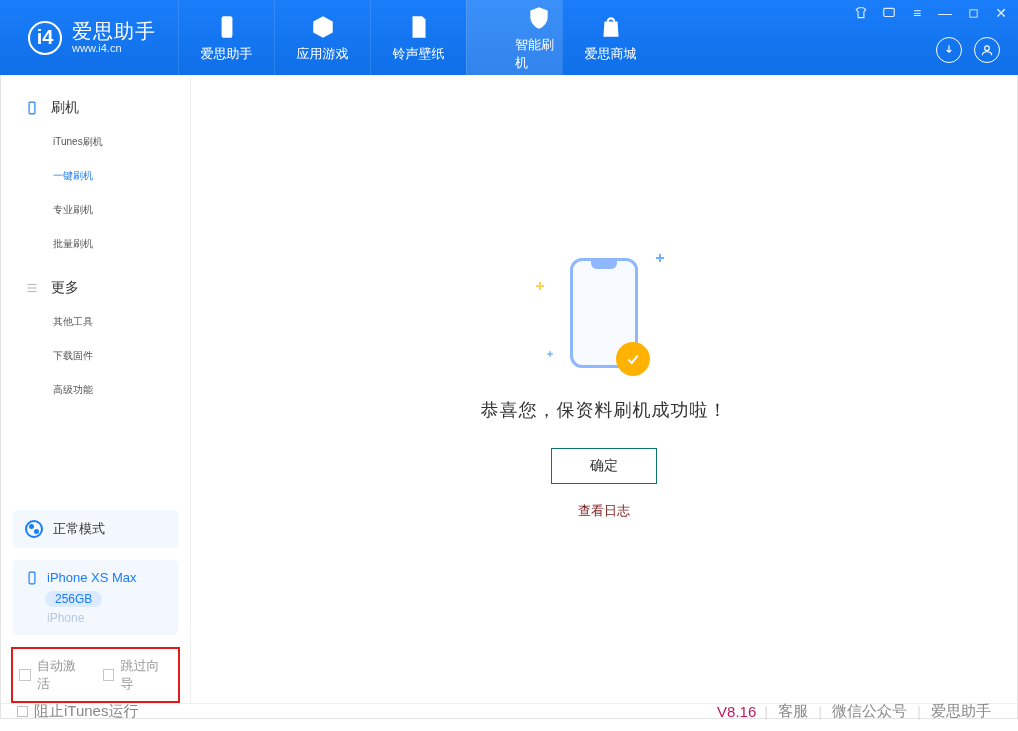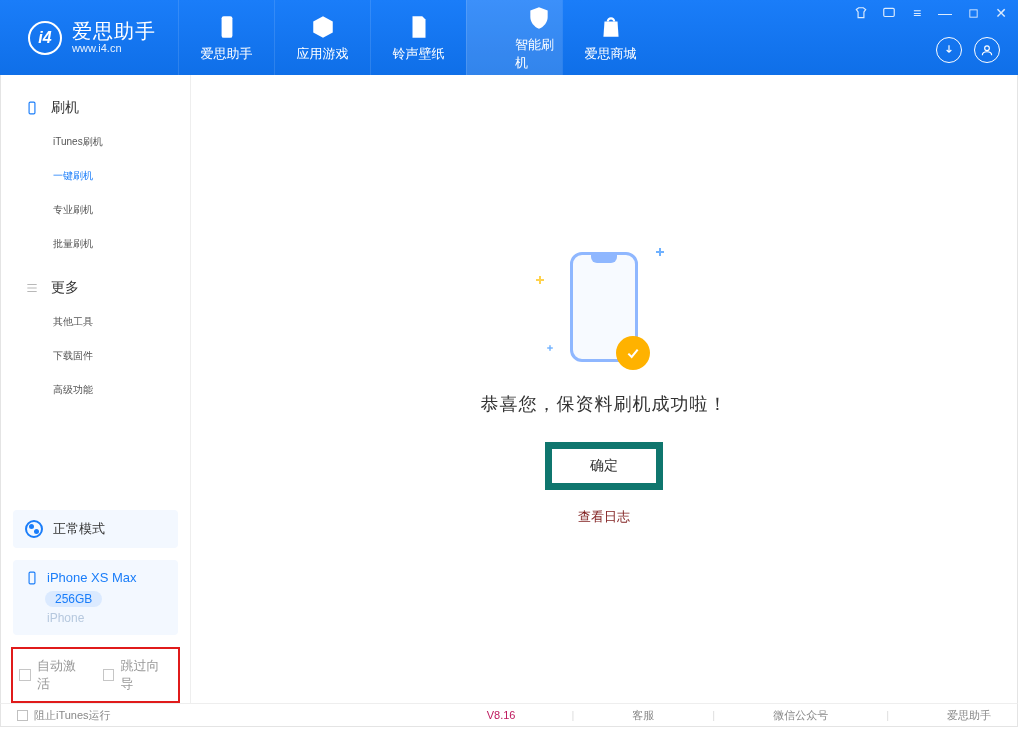--- a/index.html
+++ b/index.html
@@ -15,21 +15,21 @@
 }
 .logo-wrap {
   display: flex;
   align-items: center;
   padding: 0 22px 0 28px;
   color: #fff;
 }
 .logo-icon {
   width: 34px; height: 34px; border: 2.5px solid #fff; border-radius: 50%;
   display: flex; align-items: center; justify-content: center;
-  font-weight: bold; font-style: italic; font-size: 16px; margin-right: 10px;
+  font-weight: bold; font-size: 20px; margin-right: 10px;
 }
 .logo-text { display: flex; flex-direction: column; line-height: 1.1; }
 .logo-title { font-size: 20px; font-weight: 500; letter-spacing: 1px; }
 .logo-sub { font-size: 11px; opacity: .9; }
 
 .main-tabs { display: flex; height: 100%; }
 .main-tab {
   width: 96px; height: 100%;
   display: flex; flex-direction: column; align-items: center; justify-content: center;
   color: #fff; font-size: 13px; cursor: pointer;
@@ -107,28 +107,28 @@
 .spark { position:absolute; width:8px; height:8px; }
 .spark::before,.spark::after{content:"";position:absolute;background:currentColor;}
 .spark::before{left:3px; top:0; width:2px; height:8px;}
 .spark::after{top:3px; left:0; height:2px; width:8px;}
 .spark.a{ color:#ffd24d; top:24px; left:-34px;}
 .spark.b{ color:#6fb1ff; top:-4px; right:-26px;}
 .spark.c{ color:#6fb1ff; bottom:10px; left:-24px; transform:scale(.7);}
 
 .success-text { font-size:18px; color:#333; margin-bottom:26px; letter-spacing:1px;}
 .ok-btn {
-  border:7px solid #0f766e; background:#fff; padding:8px 38px; font-size:14px; color:#333; cursor:pointer; margin-bottom:18px;
+  border:1px solid #0f766e; background:#fff; padding:8px 38px; font-size:14px; color:#333; cursor:pointer; margin-bottom:18px;
 }
 .log-link { font-size:13px; color:#7f1d1d; cursor:pointer; }
 
 
 .footer {
-  height:24px; border:1px solid #e4e4e4; border-top:1px solid #eee;
-  display:flex; align-items:center; padding:0 16px; font-size:11px; color:#888;gap:48px;
+  height:16px; border:1px solid #e4e4e4; border-top:1px solid #eee;
+  display:flex; align-items:center; padding:0 16px; font-size:15px; color:#888;
 }
 .footer .f-chk{ display:flex; align-items:center; cursor:pointer;}
 .footer .f-chk .chk-box{ width:11px; height:11px; border:1px solid #c0c0c0; margin-right:6px;}
 .footer-spacer{ flex:1; }
 .f-link{ color:#888; margin:0 10px; cursor:pointer; }
 .f-sep{ color:#ddd; }
 .f-ver{ color:#be185d; margin-right:8px;}
 </style>
 </head>
 <body>

